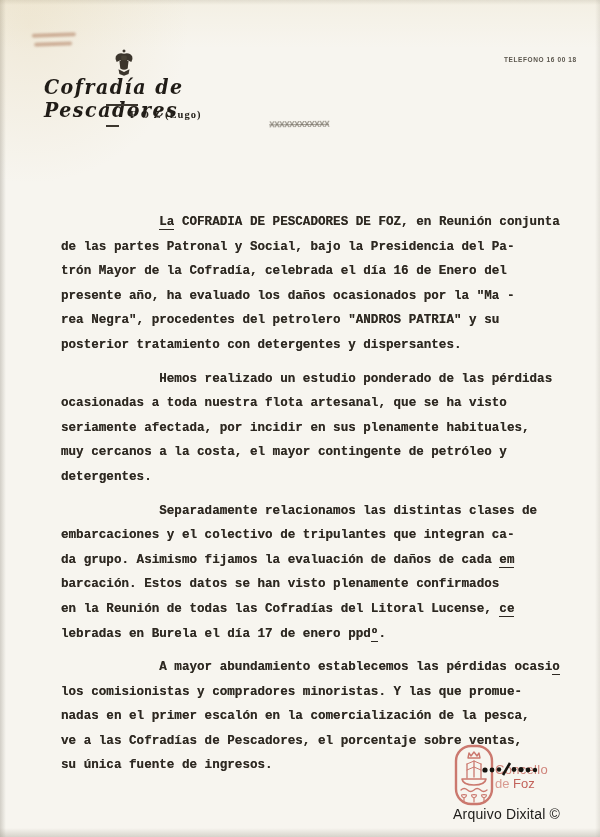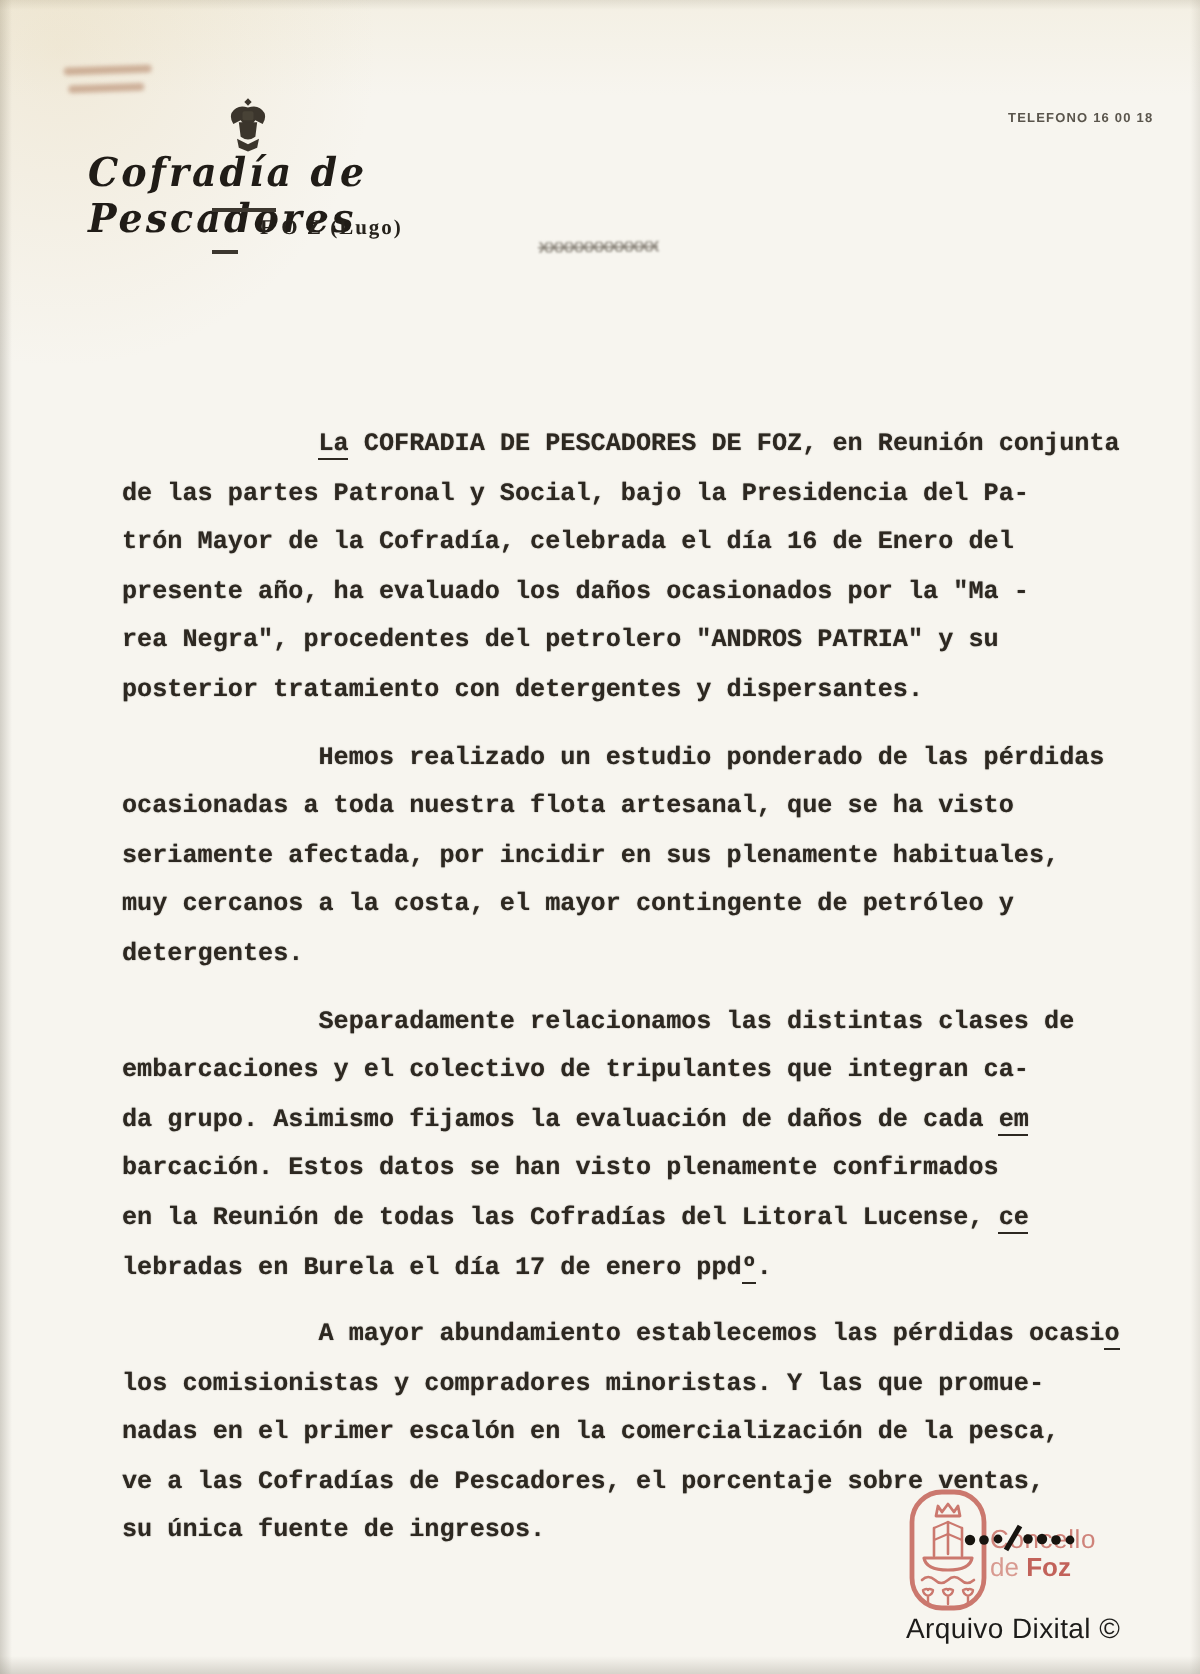--- a/index.html
+++ b/index.html
@@ -67,21 +67,21 @@
   .doc-line .u{border-bottom:1.6px solid currentColor;}
 
   
   .wm{position:absolute;left:448px;top:740px;width:130px;height:92px;}
   .wm-emblem{position:absolute;left:6px;top:4px;width:40px;height:62px;}
   .wm-concello{
     position:absolute;left:47px;top:22px;
     font-size:13px;color:#cf837a;letter-spacing:.3px;
   }
   .wm-defoz{position:absolute;left:47px;top:36px;font-size:13px;color:#d89a90;}
-  .wm-defoz b{color:#c2625a;font-weight:700;}
+  .wm-defoz b{color:#c2625a;font-weight:400;}
   .wm-dots{position:absolute;left:33px;top:22px;width:66px;height:14px;}
   .wm-credit{
     position:absolute;left:5px;top:66px;
     font-size:14px;color:#1d1c1a;letter-spacing:.2px;
   }
 </style>
 </head>
 <body>
 
 <div class="paper"></div>

